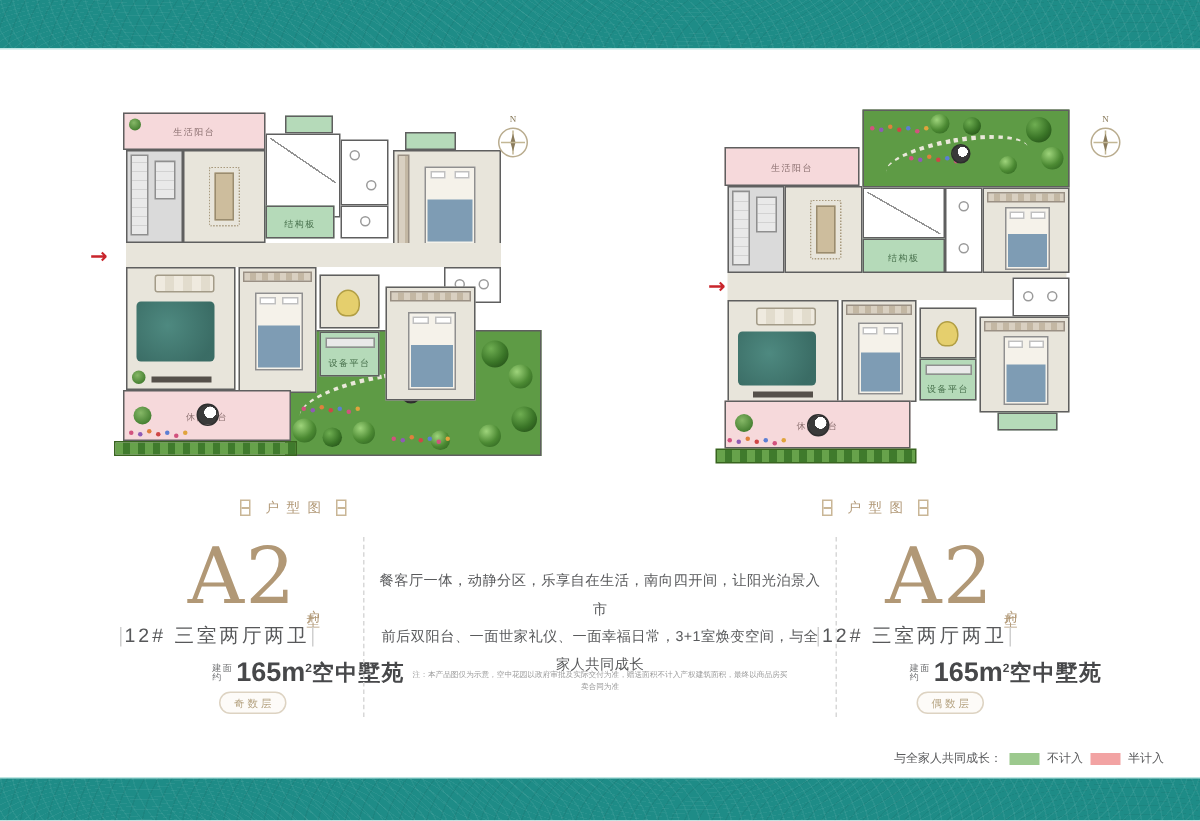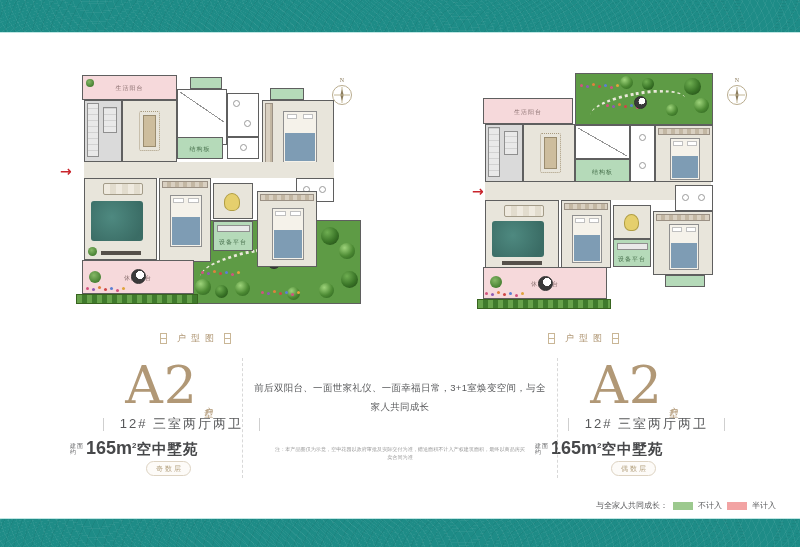--- a/index.html
+++ b/index.html
@@ -68,23 +68,23 @@
 
   .entry{position:absolute;color:#c9252c;font-weight:bold;font-size:14px;line-height:10px;font-family:"DejaVu Sans",sans-serif;}
 
   
   .plan-tag{position:absolute;display:flex;align-items:center;gap:5px;color:#b19876;font-size:9px;letter-spacing:5px;text-indent:5px;}
   .tag-deco{display:inline-block;width:5px;height:9px;border:1px solid #c9b696;background:linear-gradient(rgba(0,0,0,0) 44%,#c9b696 44% 56%,rgba(0,0,0,0) 56%);}
   .a2-block{position:absolute;width:150px;text-align:center;}
   .a2-row{display:flex;align-items:flex-end;justify-content:center;gap:4px;}
   .a2-name{font-family:"DejaVu Serif","Liberation Serif",serif;font-size:52px;line-height:44px;color:#b19876;letter-spacing:1px;}
   .a2-suffix{writing-mode:vertical-rl;text-orientation:upright;font-size:9px;letter-spacing:3px;color:#b19876;padding-bottom:2px;}
-  .bldg-row{position:absolute;width:180px;display:flex;align-items:center;justify-content:flex-end;gap:16px;color:#57585a;font-size:13px;letter-spacing:2px;}
+  .bldg-row{position:absolute;width:180px;display:flex;align-items:center;justify-content:flex-start;gap:2px;color:#57585a;font-size:13px;letter-spacing:2px;}
   .bldg-bar{width:1px;height:13px;background:#cfcfcf;}
-  .area-row{position:absolute;width:200px;display:flex;align-items:flex-end;justify-content:flex-start;color:#47484a;}
+  .area-row{position:absolute;width:200px;display:flex;align-items:flex-end;justify-content:flex-end;color:#47484a;}
   .area-prefix{display:flex;flex-direction:column;justify-content:flex-end;font-size:6px;line-height:6px;color:#6b6c6e;margin-right:2px;padding-bottom:2px;letter-spacing:1px;}
   .area-value{font-size:18px;font-weight:bold;line-height:17px;}
   .area-sup{font-size:8px;font-weight:bold;line-height:8px;padding-bottom:7px;}
   .area-suffix{font-size:14.5px;font-weight:bold;line-height:16px;letter-spacing:1px;}
   .badge{position:absolute;border:1px solid #ddd3c2;border-radius:8px;font-size:7px;color:#b7a584;letter-spacing:2px;text-indent:2px;padding:2px 7px 1px 7px;background:#fdfbf8;}
 
   .desc{position:absolute;left:252px;top:379px;width:296px;text-align:center;color:#595a5c;font-size:9.5px;line-height:18.5px;letter-spacing:.3px;}
   .disclaimer{position:absolute;left:252px;top:445px;width:296px;text-align:center;color:#9b9b9b;font-size:6px;transform:scale(.85);letter-spacing:0;}
   .vsep{position:absolute;border-left:1px dashed #d8d8d8;width:0;}
 
@@ -334,20 +334,21 @@
   <span class="area-value">165m</span>
   <span class="area-sup">2</span>
   <span class="area-suffix">空中墅苑</span>
 </div>
 <div class="badge" style="left:611px;top:461px;">偶数层</div>
 
 <div class="vsep" style="left:242px;top:358px;height:120px;"></div>
 <div class="vsep" style="left:557px;top:358px;height:120px;"></div>
 
 <div class="desc">
+  <div>餐客厅一体，动静分区，乐享自在生活，南向四开间，让阳光泊景入市</div>
   <div>前后双阳台、一面世家礼仪、一面幸福日常，3+1室焕变空间，与全家人共同成长</div>
 </div>
 <div class="disclaimer">注：本产品图仅为示意，空中花园以政府审批及实际交付为准，赠送面积不计入产权建筑面积，最终以商品房买卖合同为准</div>
 
 <div class="legend">
   <span>与全家人共同成长：</span>
   <span class="sw sw-green"></span>
   <span>不计入</span>
   <span class="sw sw-pink"></span>
   <span>半计入</span>

